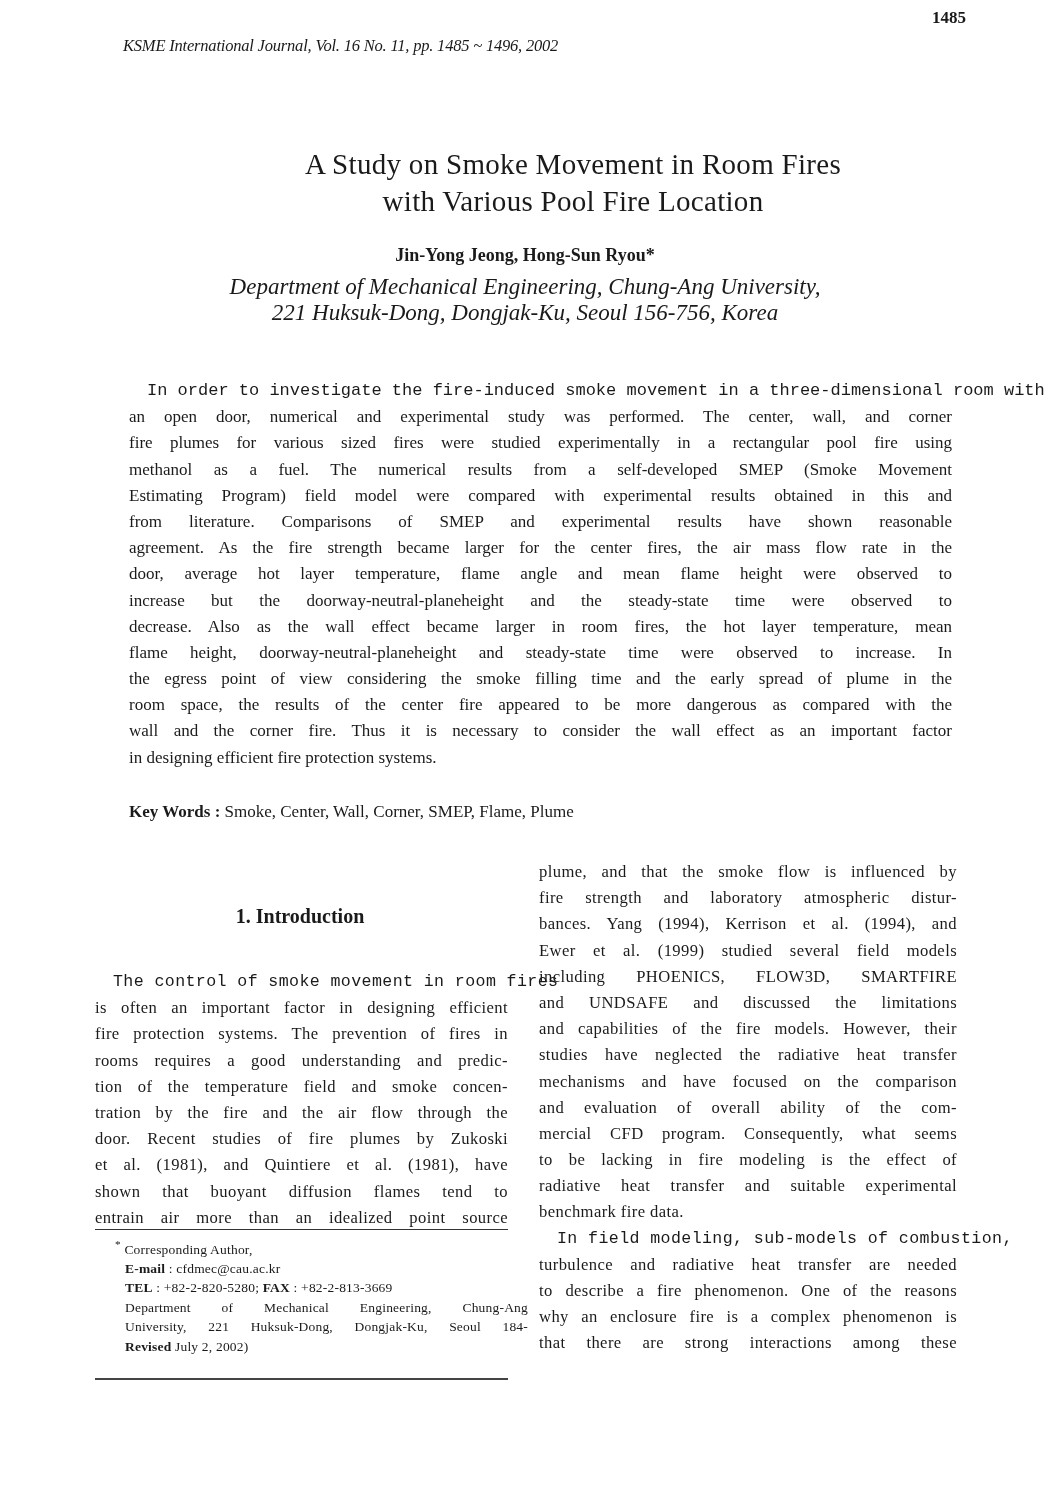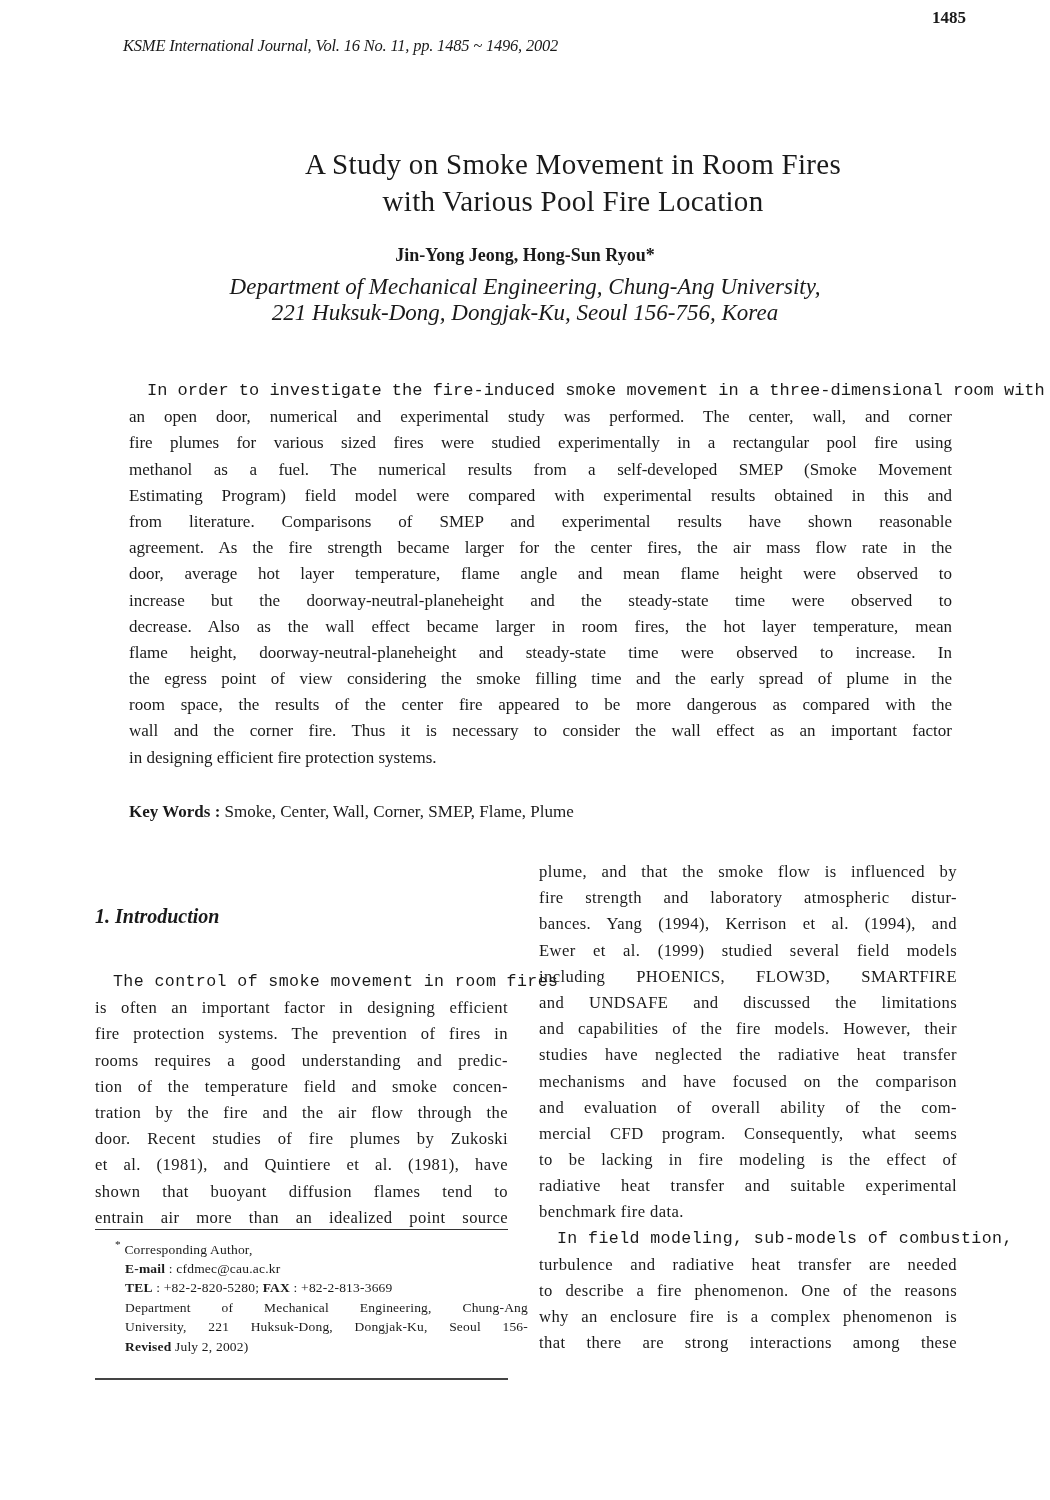--- a/index.html
+++ b/index.html
@@ -10,21 +10,21 @@
   .page-num { left: 932px; top: 8px; font-size: 17px; font-weight: bold; }
   .title { left: 0; width: 1050px; top: 146px; text-align: center; font-size: 29px; line-height: 37px; letter-spacing: 0.3px; padding-left: 48px; }
   .authors { left: 0; width: 1050px; top: 245px; text-align: center; font-size: 18px; font-weight: bold; }
   .affil { left: 0; width: 1050px; top: 274px; text-align: center; font-style: italic; font-size: 23px; line-height: 26px; }
   .abstract { left: 129px; top: 378px; width: 823px; font-size: 17px; line-height: 26.2px; }
   .jline { display: block; text-align: justify; text-align-last: justify; height: 26.2px; white-space: nowrap; }
   .jline.last { text-align-last: left; }
   .indent { padding-left: 18px; font-family: Liberation Mono, monospace; }
   .keywords { left: 129px; top: 802px; font-size: 17px; }
   .keywords b { font-weight: bold; }
-  .section-title { left: 95px; width: 410px; top: 905px; text-align: left; font-weight: bold; font-size: 20px; font-style: italic; }
+  .section-title { left: 95px; width: 410px; top: 905px; text-align: center; font-weight: bold; font-size: 20px; }
   .col-left { left: 95px; top: 969px; width: 413px; font-size: 16.6px; line-height: 26.2px; letter-spacing: 0.4px; }
   .col-right { left: 539px; top: 859px; width: 418px; font-size: 16.6px; line-height: 26.2px; letter-spacing: 0.4px; }
   .rule-top { left: 95px; top: 1229px; width: 413px; height: 1px; background: #333; }
   .footnote { left: 95px; top: 1235px; width: 413px; font-size: 13.5px; line-height: 19.4px; letter-spacing: 0.2px; margin-left: 20px; }
   .footnote .jline { height: 19.4px; }
   .rule-bottom { left: 95px; top: 1378px; width: 413px; height: 2px; background: #444; }
   .fn-indent { padding-left: 10px; }
 </style>
 </head>
 <body>
@@ -81,21 +81,21 @@
   <span class="jline">entrain air more than an idealized point source</span>
 </div>
 
 <div class="abs rule-top"></div>
 
 <div class="abs footnote">
   <div><sup>*</sup> <span>Corresponding Author,</span></div>
   <div class="fn-indent"><b>E-mail</b><span> : cfdmec@cau.ac.kr</span></div>
   <div class="fn-indent"><b>TEL</b><span> : +82-2-820-5280; </span><b>FAX</b><span> : +82-2-813-3669</span></div>
   <span class="jline fn-indent">Department of Mechanical Engineering, Chung-Ang</span>
-  <span class="jline fn-indent">University, 221 Huksuk-Dong, Dongjak-Ku, Seoul 156-</span>
+  <span class="jline fn-indent">University, 221 Huksuk-Dong, Dongjak-Ku, Seoul 184-</span>
   <div class="fn-indent"><b>Revised</b><span> July 2, 2002)</span></div>
 </div>
 
 <div class="abs rule-bottom"></div>
 
 <div class="abs col-right">
   <span class="jline">plume, and that the smoke flow is influenced by</span>
   <span class="jline">fire strength and laboratory atmospheric distur-</span>
   <span class="jline">bances. Yang (1994), Kerrison et al. (1994), and</span>
   <span class="jline">Ewer et al. (1999) studied several field models</span>

